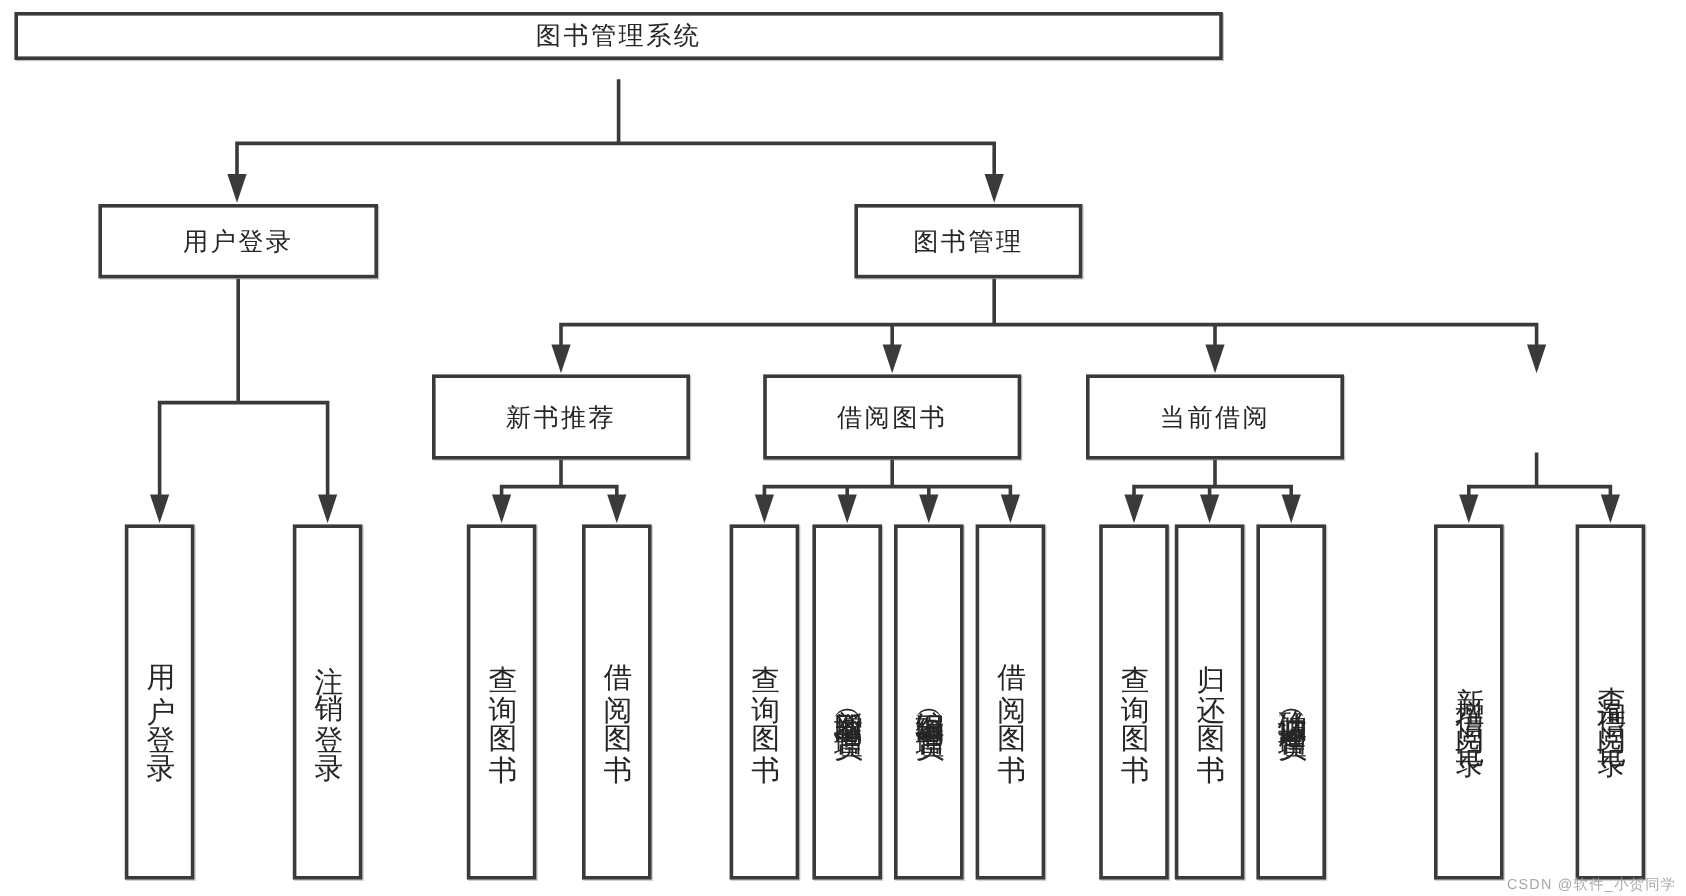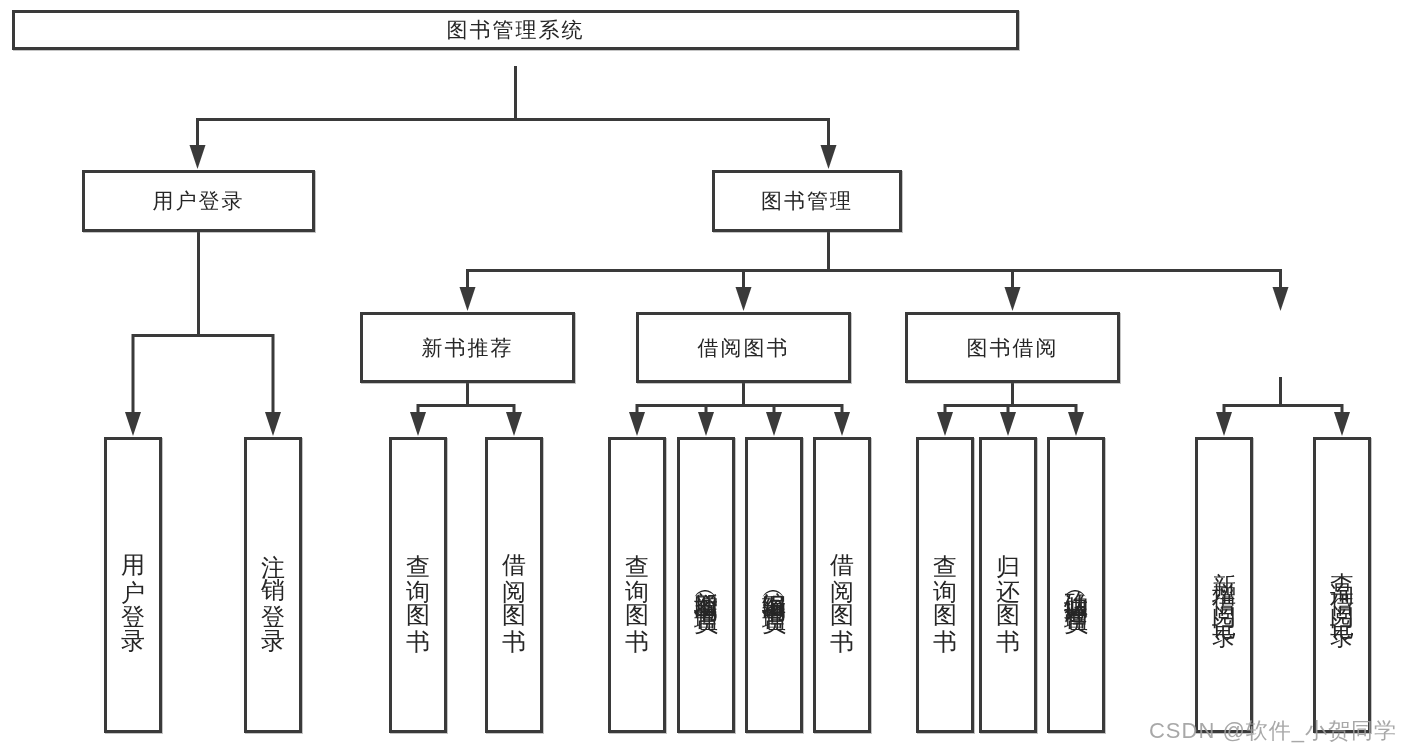--- a/index.html
+++ b/index.html
@@ -49,21 +49,21 @@
   #connectors {
     position: absolute;
     left: 0; top: 0;
     width: 1405px; height: 747px;
     pointer-events: none;
   }
   .watermark {
     position: absolute;
     right: 8px;
     bottom: 1px;
-    font-size: 22px;
+    font-size: 12px;
     color: rgba(158,158,158,0.9);
     letter-spacing: 1px;
     z-index: 10;
     white-space: nowrap;
   }
 </style>
 </head>
 <body>
 
 <div id="canvas">
@@ -119,21 +119,21 @@
     <span class="h-label">图书管理</span>
   </div>
 
   <div class="box l2 l2-a">
     <span class="h-label">新书推荐</span>
   </div>
   <div class="box l2 l2-b">
     <span class="h-label">借阅图书</span>
   </div>
   <div class="box l2 l2-c">
-    <span class="h-label">图书借阅</span>
+    <span class="h-label">当前借阅</span>
   </div>
 
   <div class="box leaf" style="left:104px">
     <span class="v-label ls-wide">用户登录</span>
   </div>
   <div class="box leaf" style="left:244px">
     <span class="v-label ls-wide">注销登录</span>
   </div>
   <div class="box leaf" style="left:389px">
     <span class="v-label ls-wide">查询图书</span>

